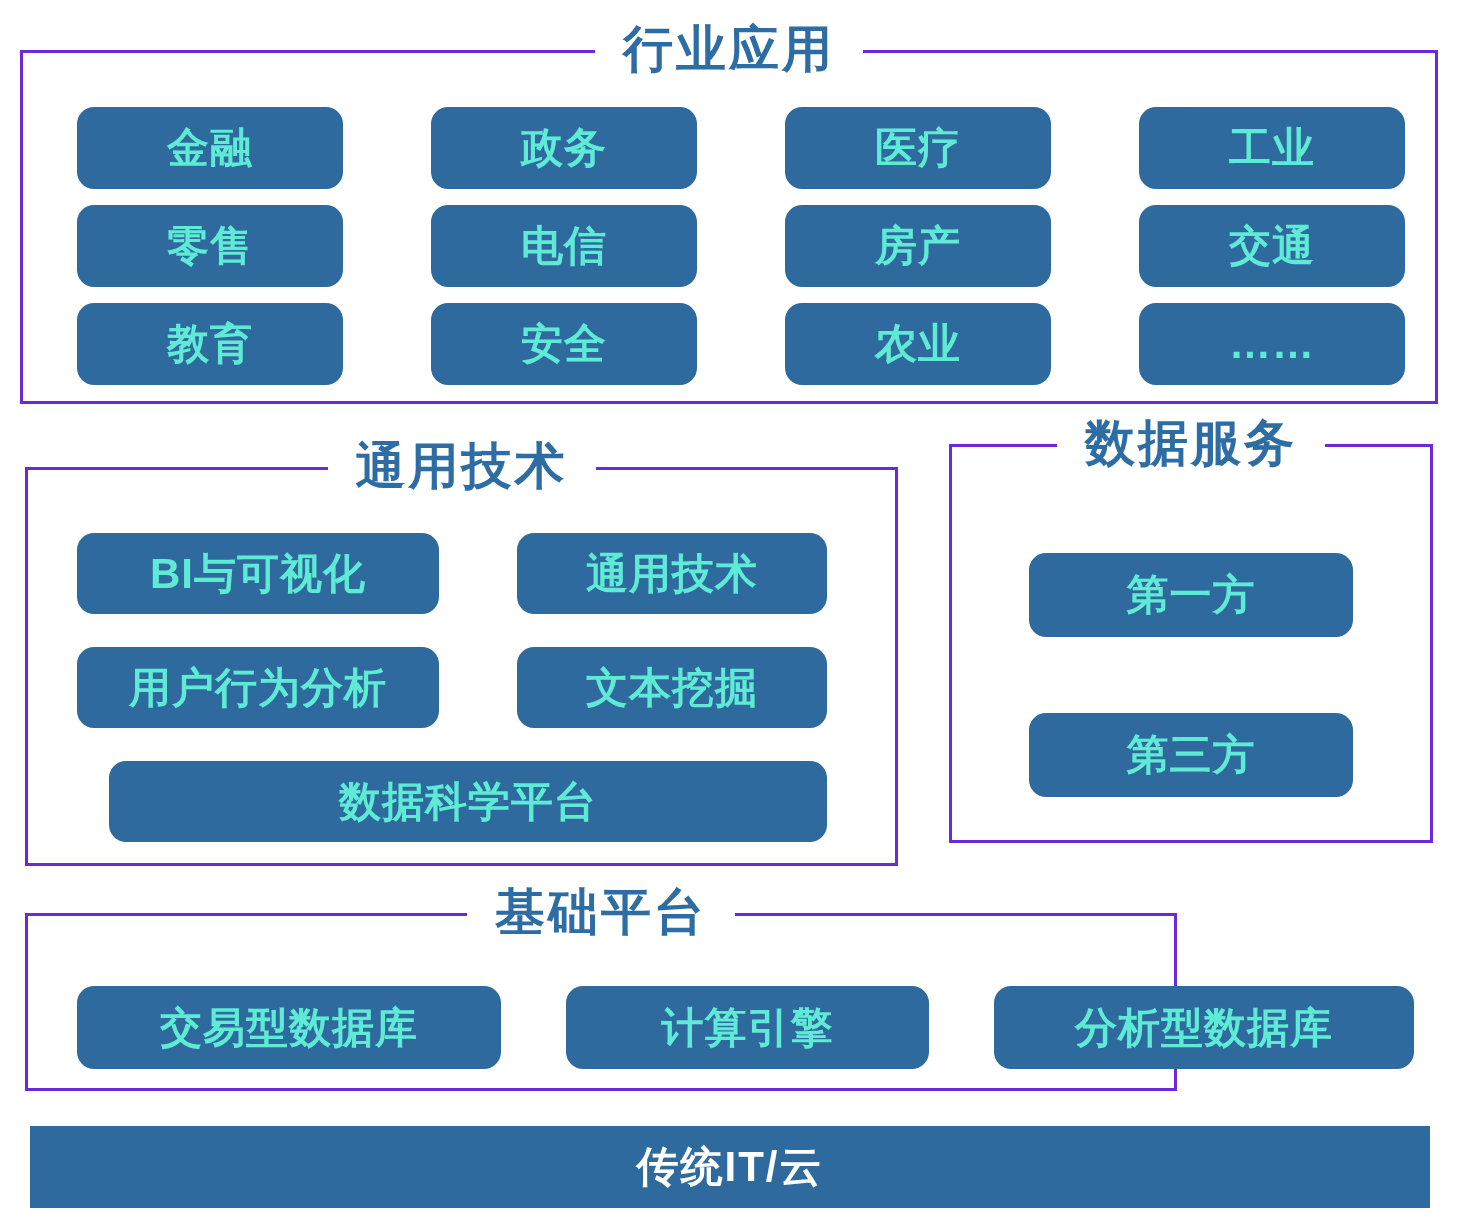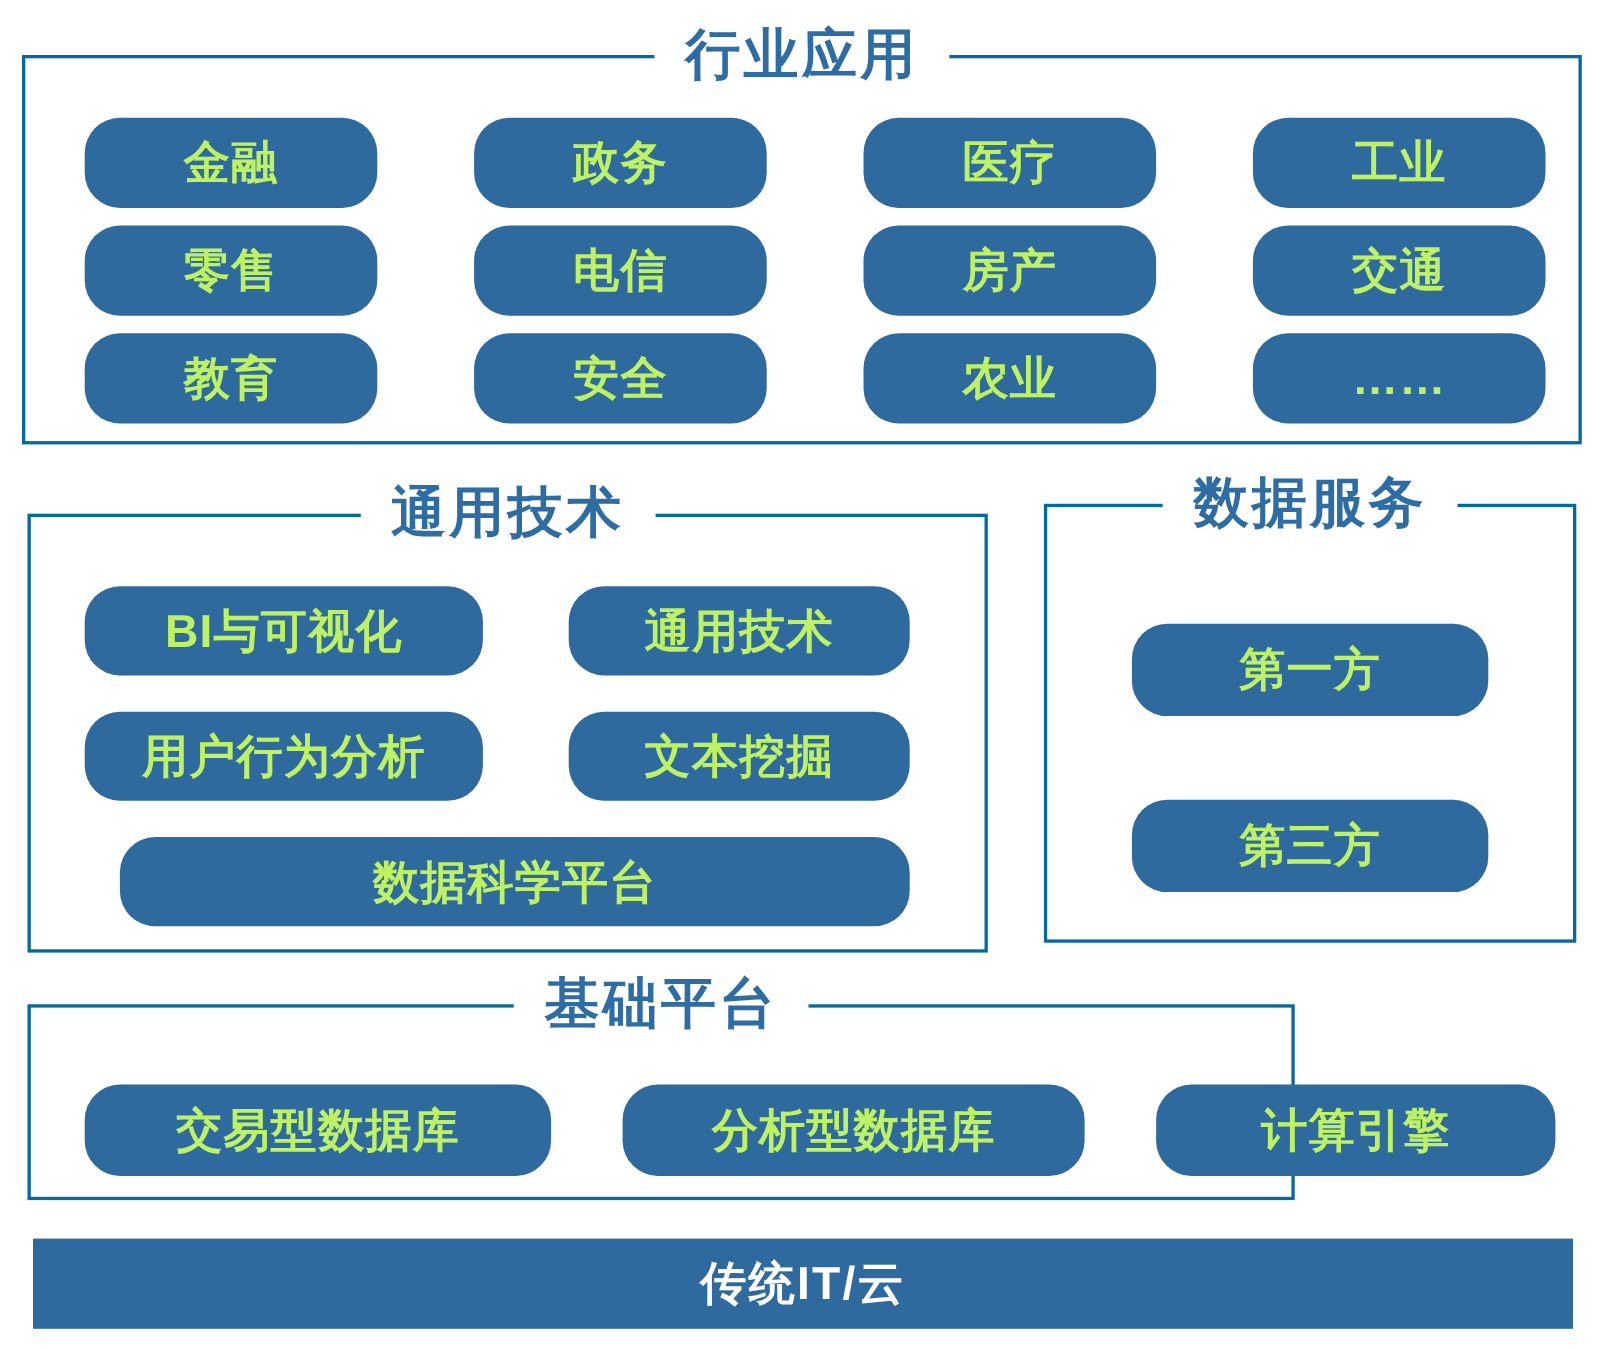--- a/index.html
+++ b/index.html
@@ -11,46 +11,46 @@
   .canvas {
     position: relative;
     width: 1458px;
     height: 1226px;
     background: #ffffff;
     overflow: hidden;
   }
   
   .panel {
     position: absolute;
-    border: 3px solid #0369a1;
+    border: 3px solid #6d28d9;
     background: #ffffff;
     text-align: center;
   }
   .panel-industry  { left: 20px;  top: 50px;  width: 1418px; height: 354px; }
   .panel-tech      { left: 25px;  top: 467px; width: 873px;  height: 399px; }
-  .panel-data      { left: 949px; top: 458px; width: 484px;  height: 399px; }
+  .panel-data      { left: 949px; top: 444px; width: 484px;  height: 399px; }
   .panel-platform  { left: 25px;  top: 913px; width: 1152px; height: 178px; }
   .legend {
     position: absolute;
     top: -36px;
     left: 50%;
     transform: translateX(-50%);
     background: #ffffff;
     padding: 0 28px;
     font-size: 50px;
     line-height: 64px;
     font-weight: bold;
     color: #2e6da4;
     letter-spacing: 3px;
     white-space: nowrap;
   }
   .box {
     background: #2e6a9d;
-    border-radius: 32px;
-    color: #bef264;
+    border-radius: 17px;
+    color: #5eead4;
     font-size: 42px;
     font-weight: bold;
     letter-spacing: 1px;
     display: flex;
     align-items: center;
     justify-content: center;
     white-space: nowrap;
   }
   .industry-grid {
     position: absolute;
@@ -144,20 +144,20 @@
     <div class="data-col">
       <div class="box">第一方</div>
       <div class="box">第三方</div>
     </div>
   </section>
 
   <section class="panel panel-platform">
     <div class="legend">基础平台</div>
     <div class="platform-row">
       <div class="box w1">交易型数据库</div>
+      <div class="box w3">计算引擎</div>
       <div class="box w2">分析型数据库</div>
-      <div class="box w3">计算引擎</div>
     </div>
   </section>
 
   <div class="bottom-bar">传统IT/云</div>
 
 </div>
 
 </body></html>

